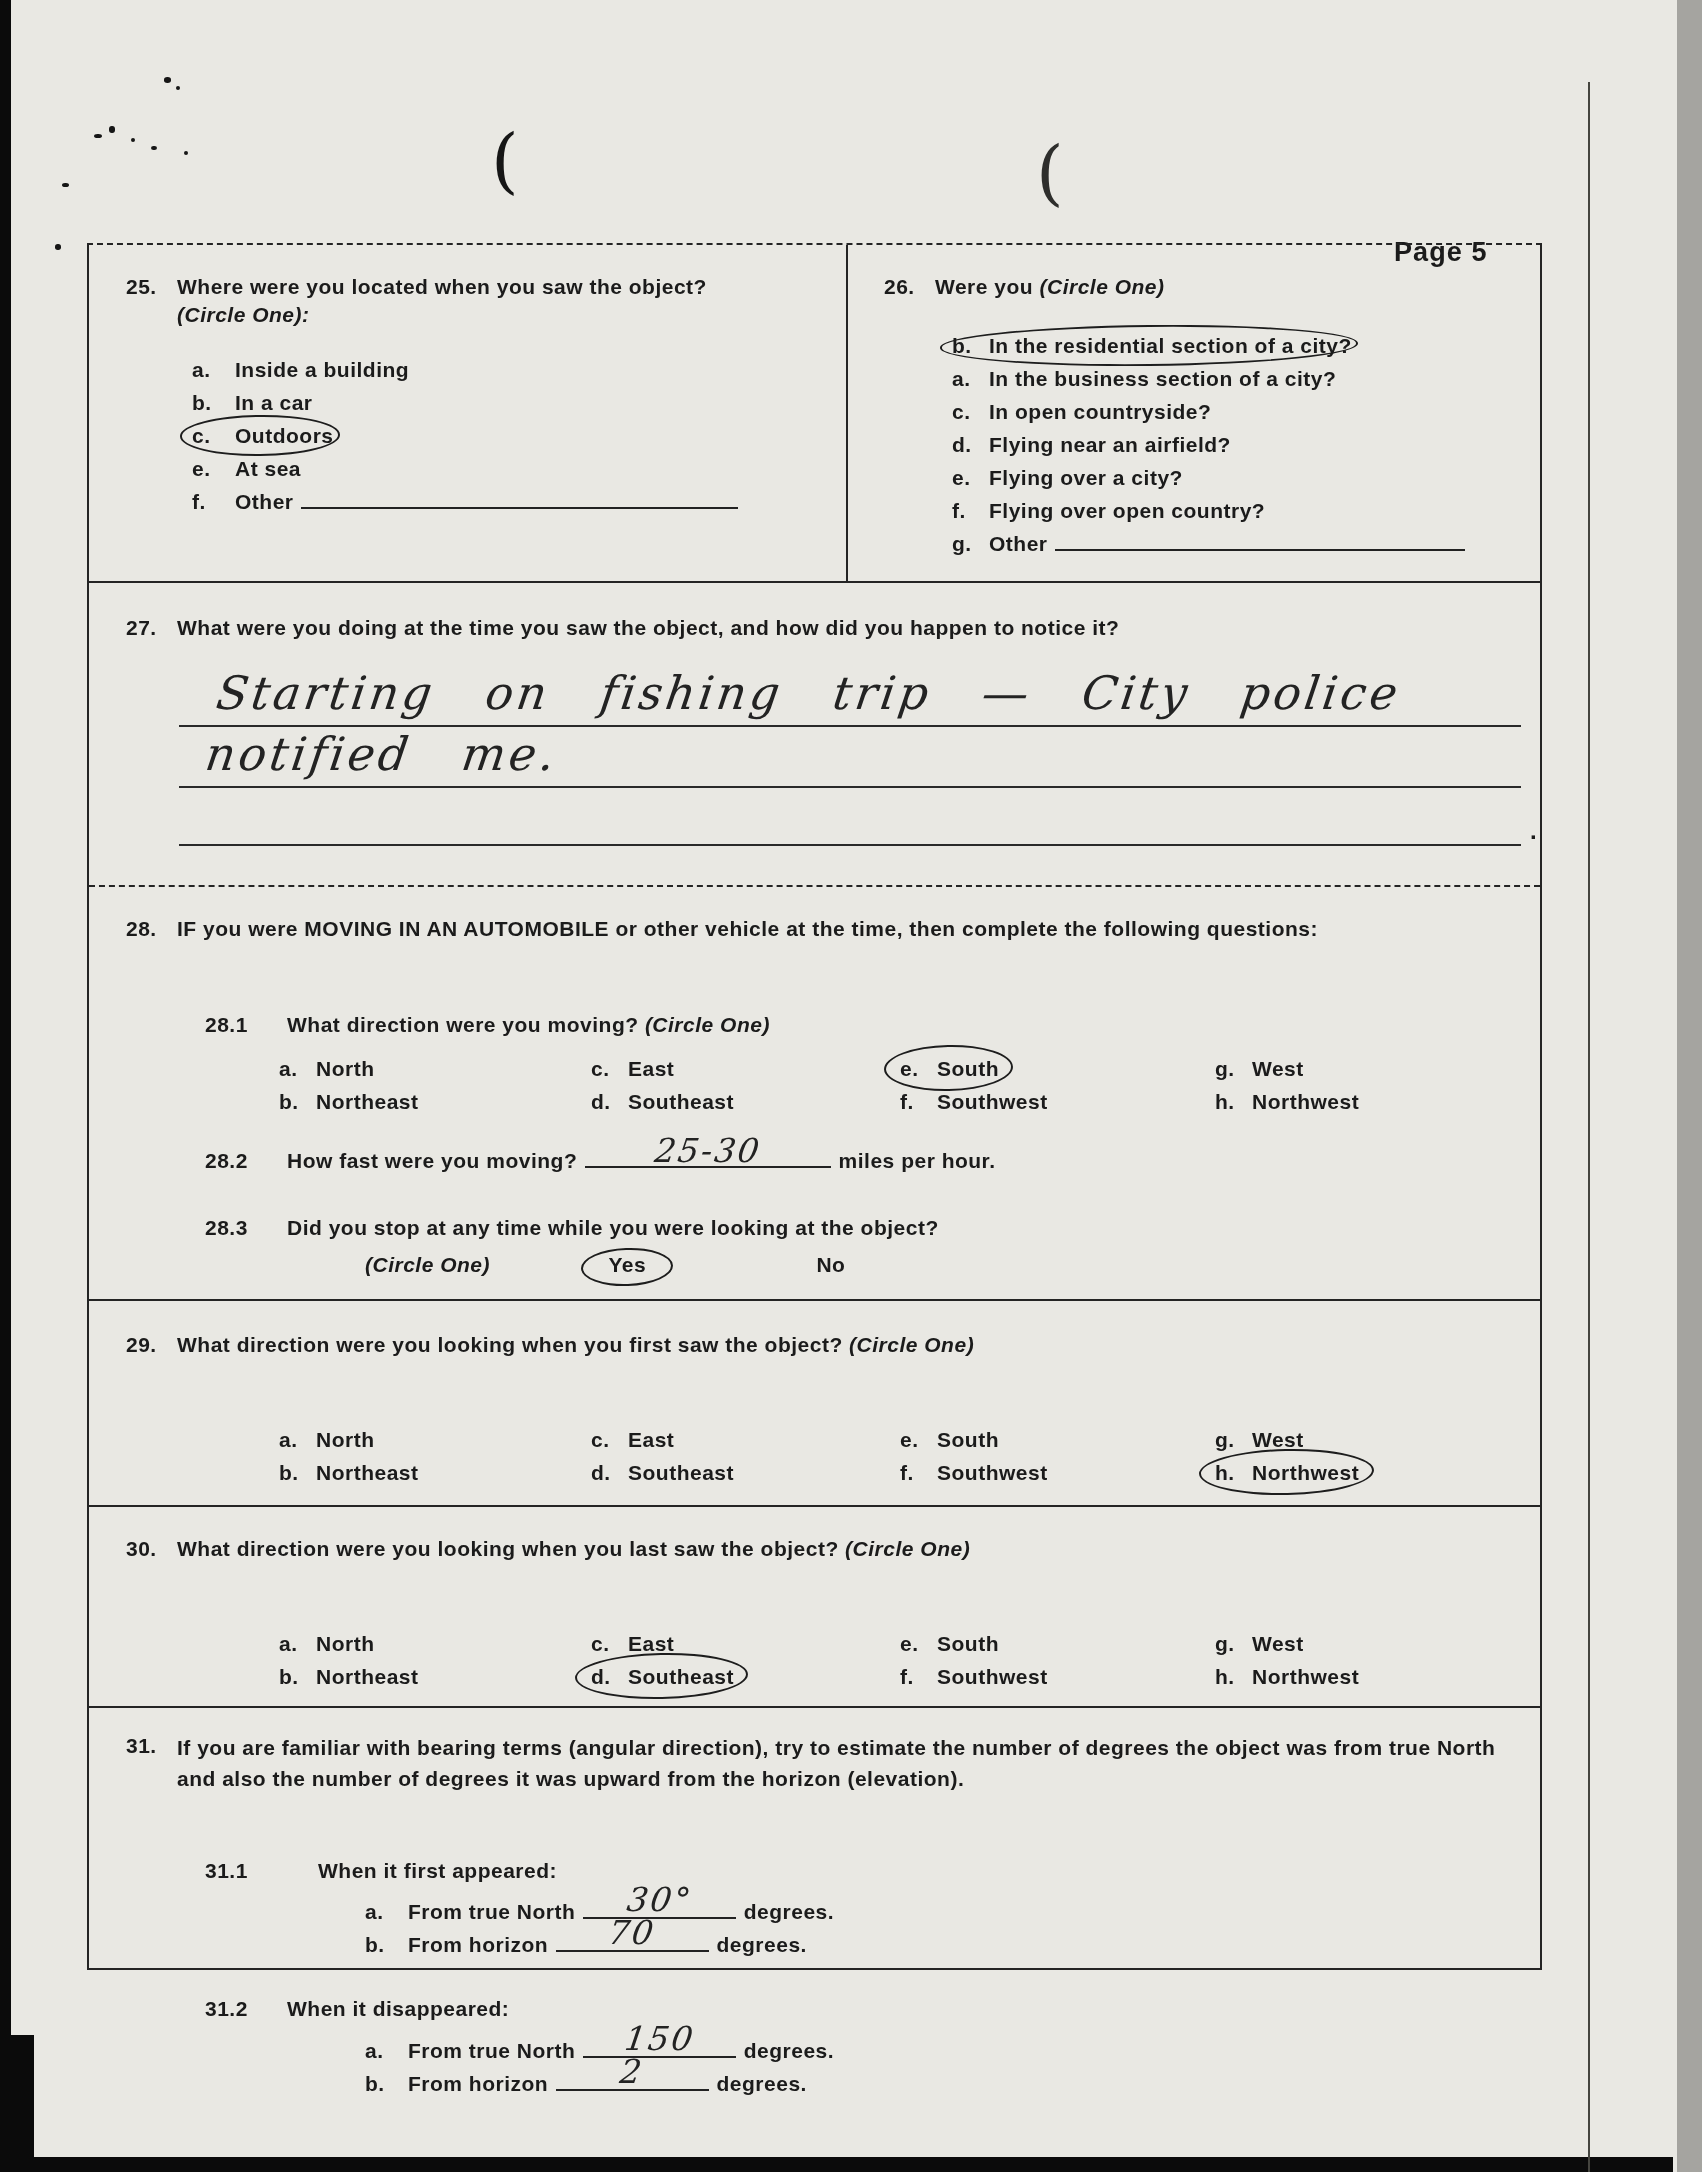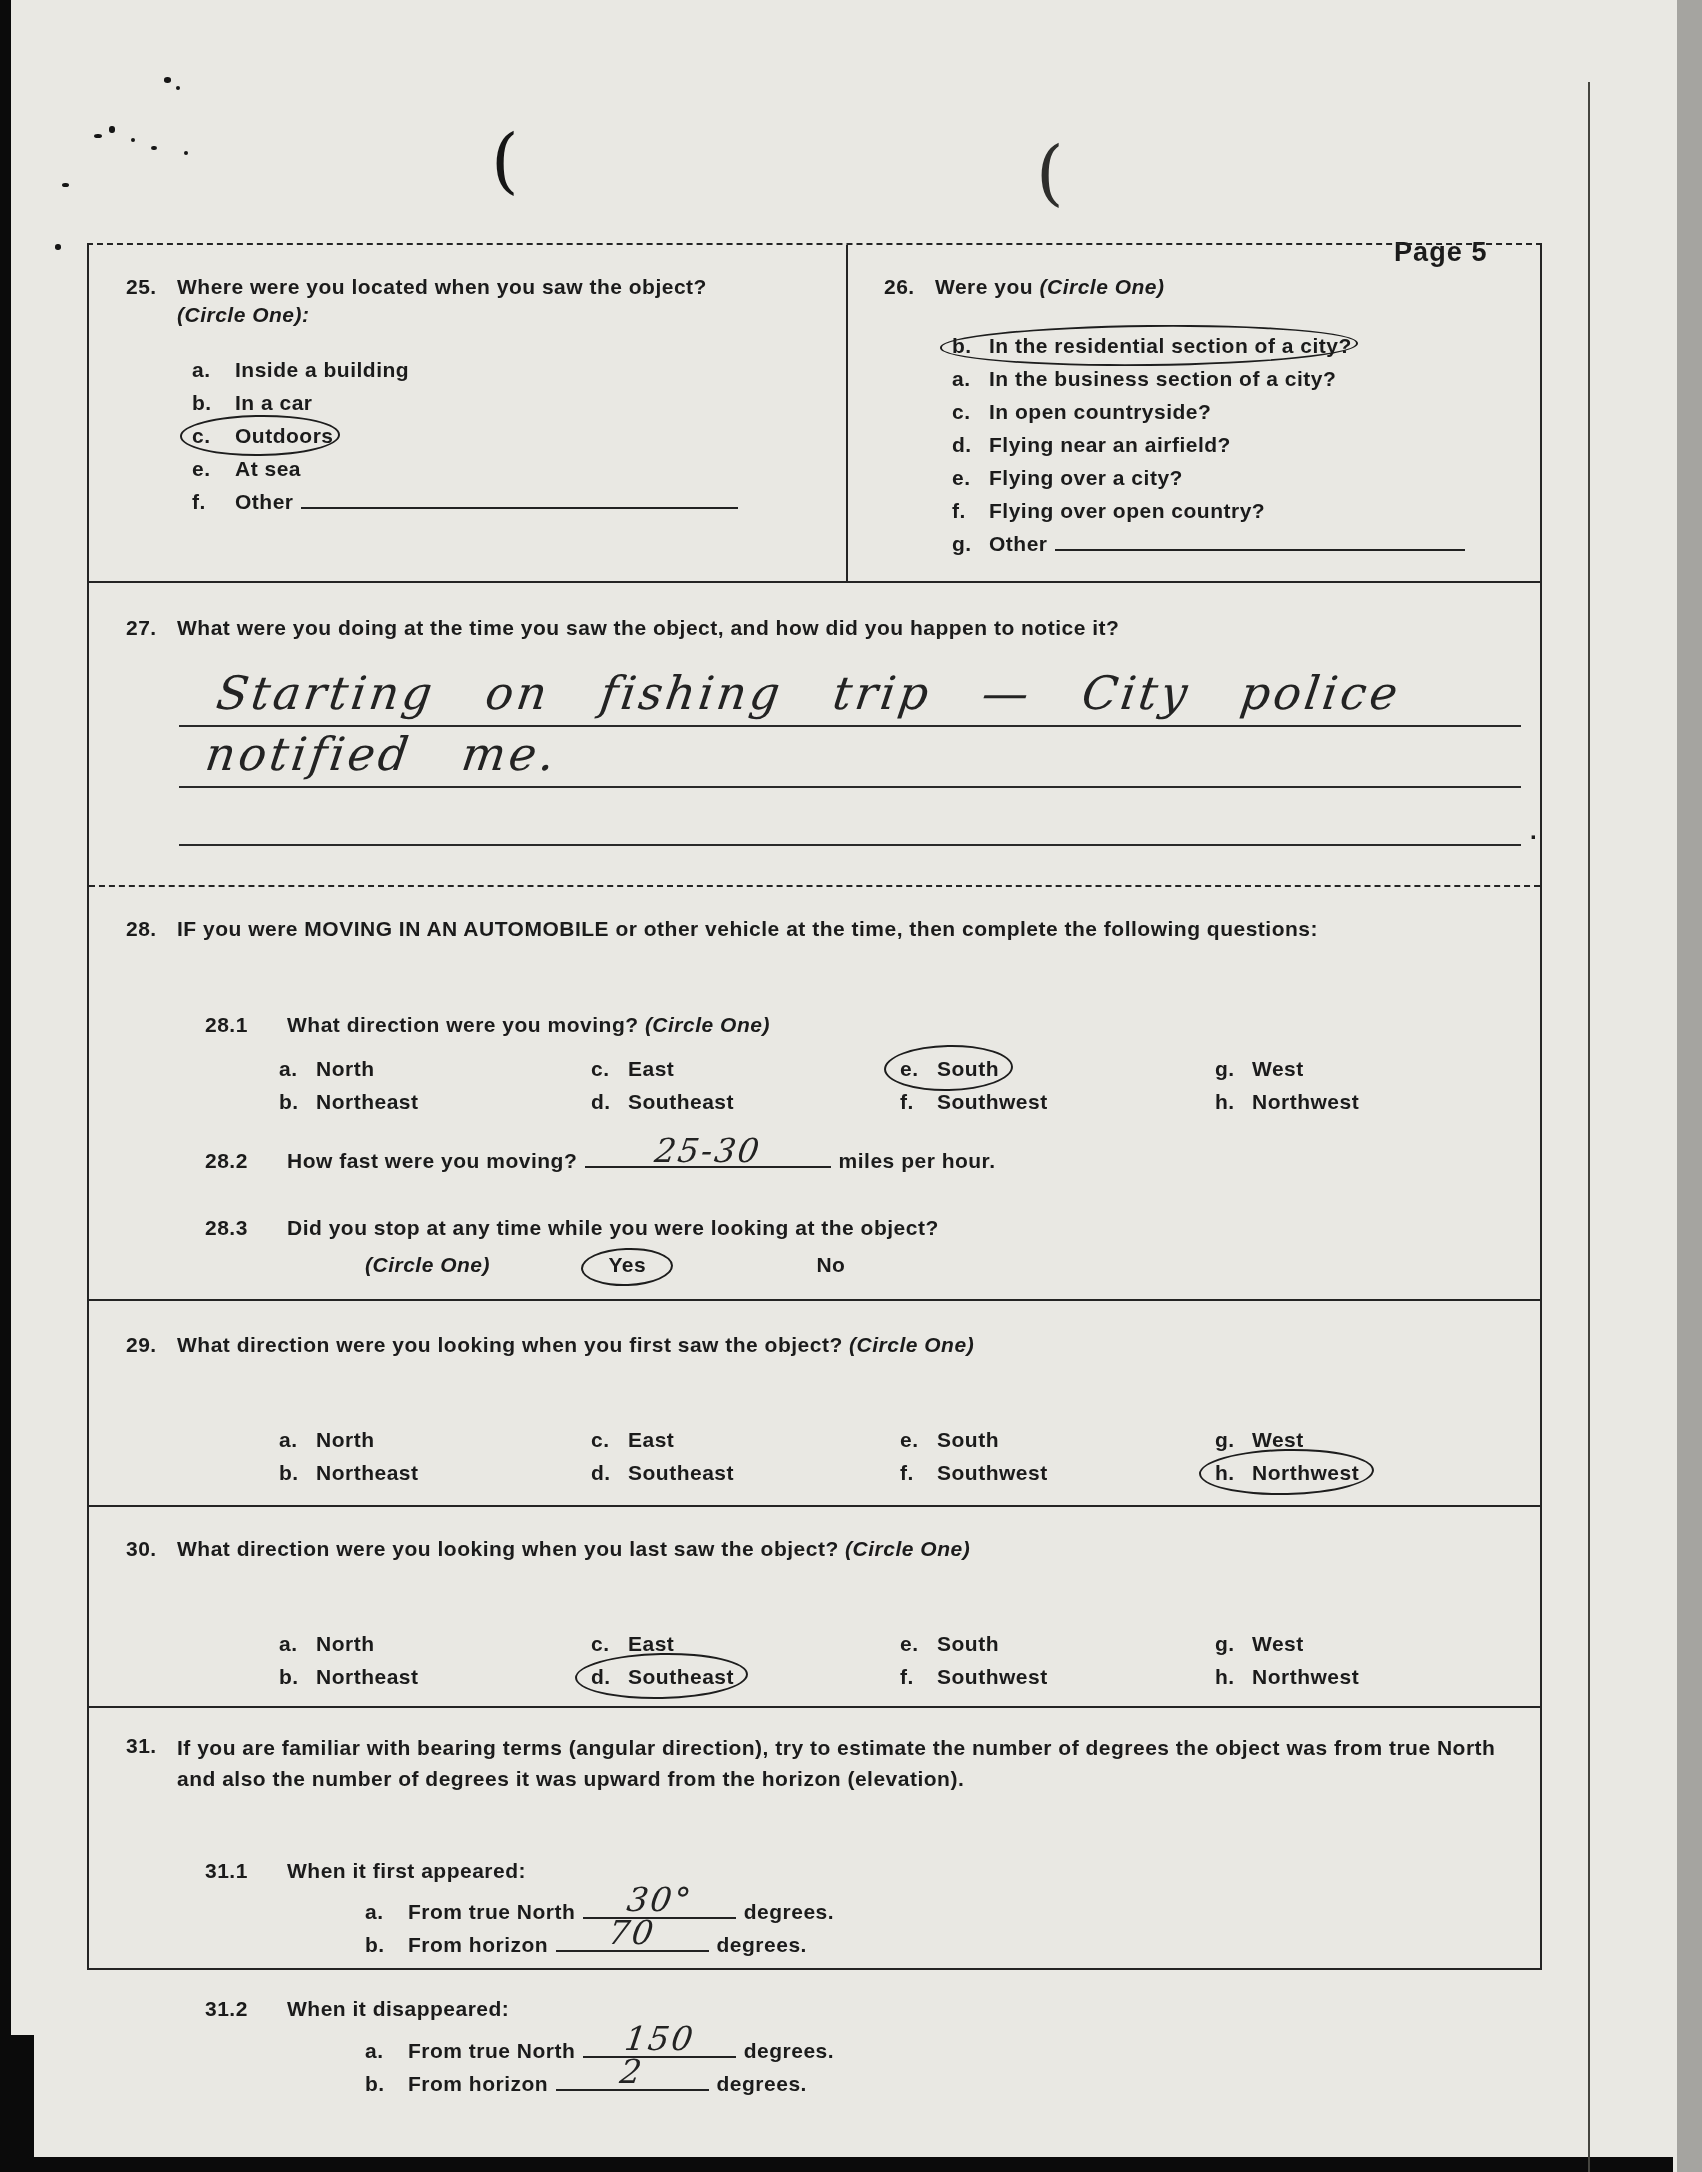--- a/index.html
+++ b/index.html
@@ -216,21 +216,21 @@
         <div><span class="olet-n">f.</span><span>Southwest</span></div>
         <div><span class="olet-n">h.</span><span>Northwest</span></div>
       </div>
     </div>
 
     <div class="row r6">
       <div class="qhead" style="margin:24px 0 0 37px;">
         <span class="qnum">31.</span>
         <span class="qtitle" style="line-height:31px;">If you are familiar with bearing terms (angular direction), try to estimate the number of degrees the object was from true North and also the number of degrees it was upward from the horizon (elevation).</span>
       </div>
-      <div class="qhead abs" style="left:116px; top:125px;">
+      <div class="qhead abs" style="left:116px; top:125px;gap:31px;">
         <span class="qnum-sub">31.1</span>
         <span>When it first appeared:</span>
       </div>
       <div class="abs" style="left:276px; top:163px; line-height:33px;">
         <div class="nowrap"><span class="olet">a.</span><span>From true North</span><span class="blank w280"><span class="hand">30°</span></span><span>degrees.</span></div>
         <div class="nowrap"><span class="olet">b.</span><span>From horizon</span><span class="blank w280"><span class="hand">70</span></span><span>degrees.</span></div>
       </div>
       <div class="qhead abs" style="left:116px; top:263px;">
         <span class="qnum-sub">31.2</span>
         <span>When it disappeared:</span>

